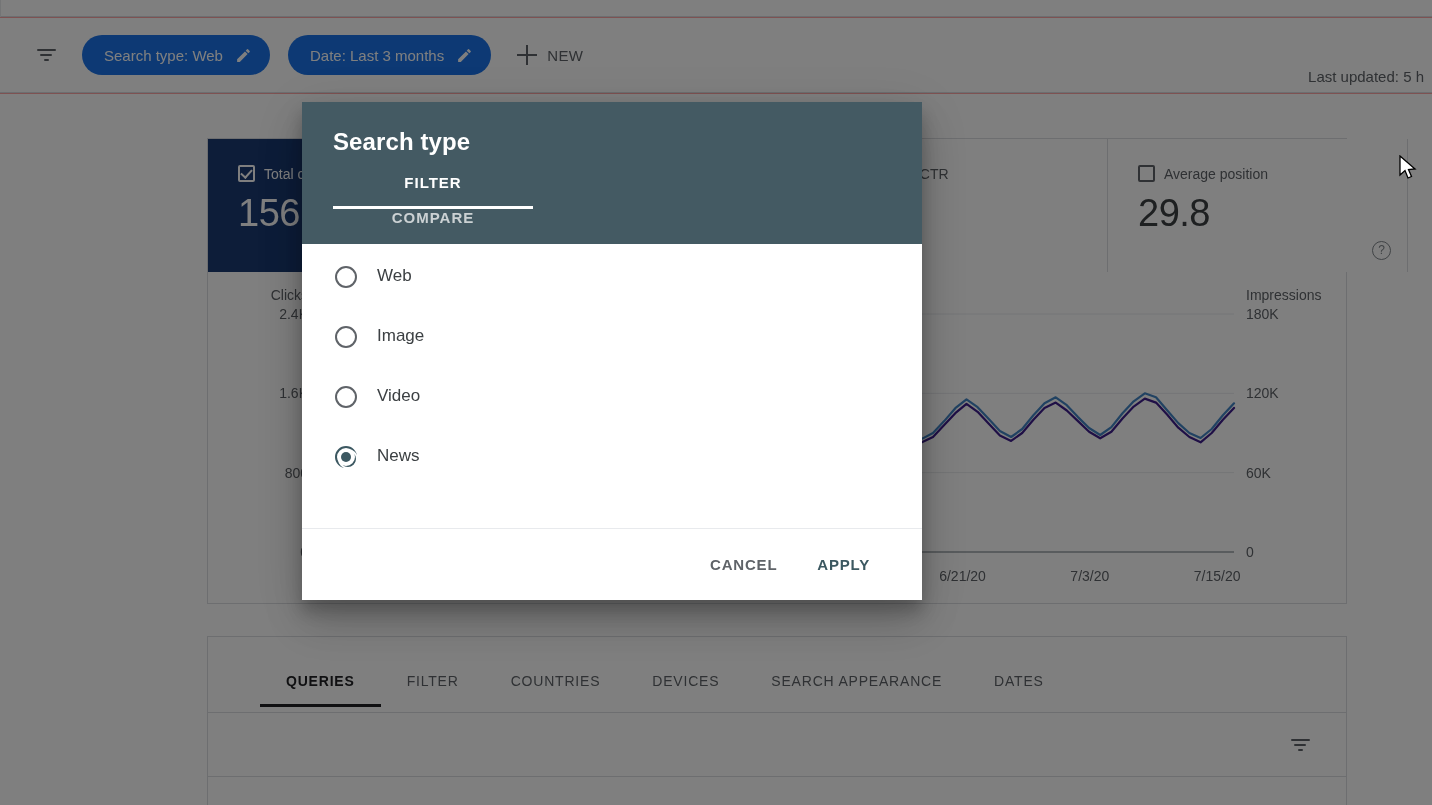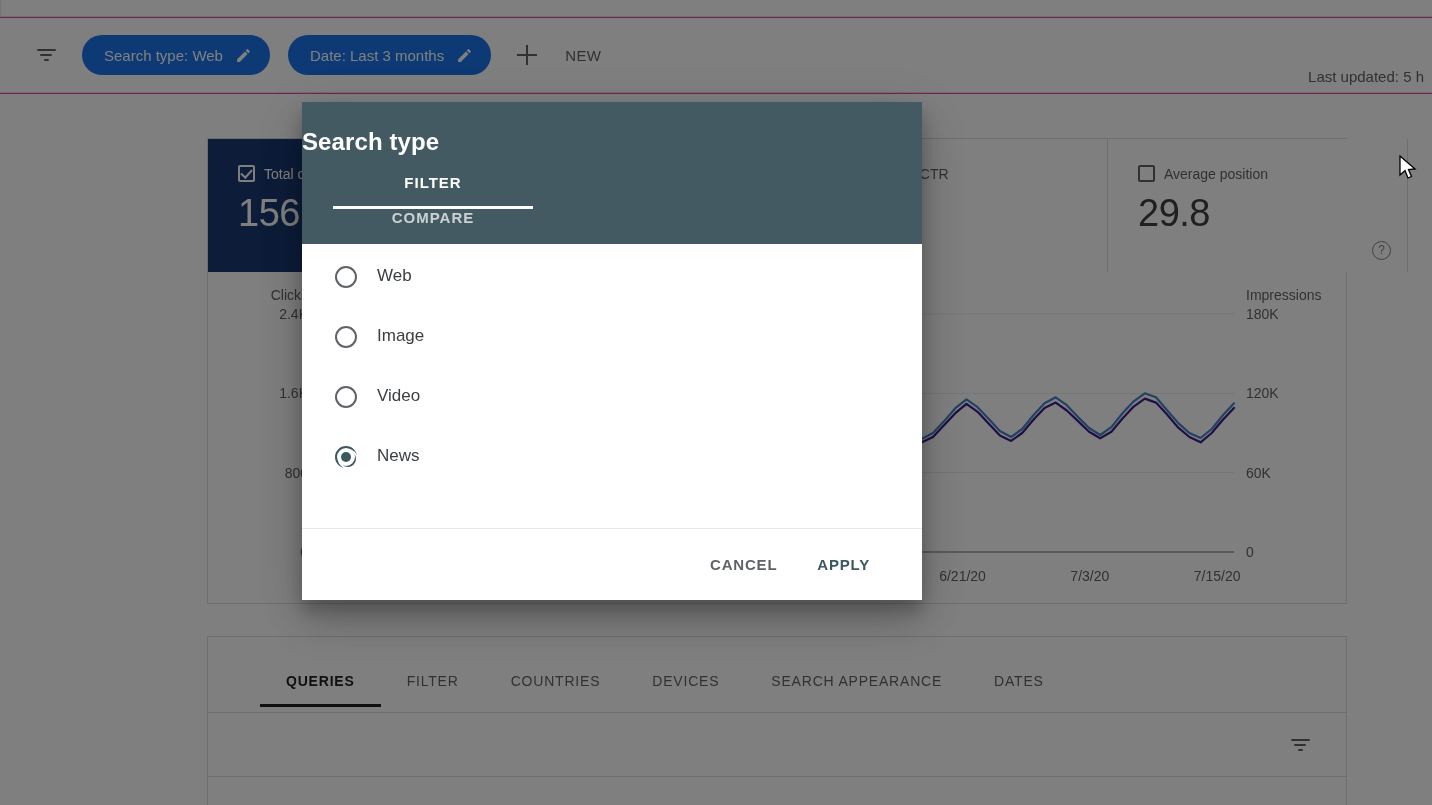--- a/index.html
+++ b/index.html
@@ -15,21 +15,21 @@
     width: 1432px;
     height: 805px;
     background: #ffffff;
     overflow: hidden;
   }
 
   
   #page {
     position: absolute;
     inset: 0;
-    background: #ec4899;
+    background: #fca5a5;
   }
 
   .browser-strip {
     position: absolute;
     left: 0; top: 0;
     width: 1432px; height: 17px;
     background: #ffffff;
     border-bottom: 1px solid #dadce0;
   }
   .browser-strip-edge {
@@ -81,21 +81,21 @@
   .chip .pencil {
     width: 17px; height: 17px;
     position: relative;
     flex: 0 0 auto;
   }
   .chip .pencil svg { display: block; }
 
   .new-btn {
     display: inline-flex;
     align-items: center;
-    gap: 28px;
+    gap: 10px;
     margin-left: 26px;
     color: #5f6368;
     font-size: 15px;
     letter-spacing: .4px;
     cursor: pointer;
     flex: 0 0 auto;
   }
   .plus {
     position: relative;
     width: 20px; height: 20px;
@@ -262,20 +262,21 @@
   .dlg-header {
     background: #445a63;
     padding: 26px 0 0 0;
     height: 142px;
     position: relative;
   }
   .dlg-title {
     color: #ffffff;
     font-size: 24px;
     font-weight: 700;
+    padding-left: 31px;
     letter-spacing: .1px;
   }
   .dlg-tabs {
     position: absolute;
     left: 0; bottom: 0;
     display: flex;
     padding-left: 31px;
     flex-direction: column;
   }
   .dlg-tab {

